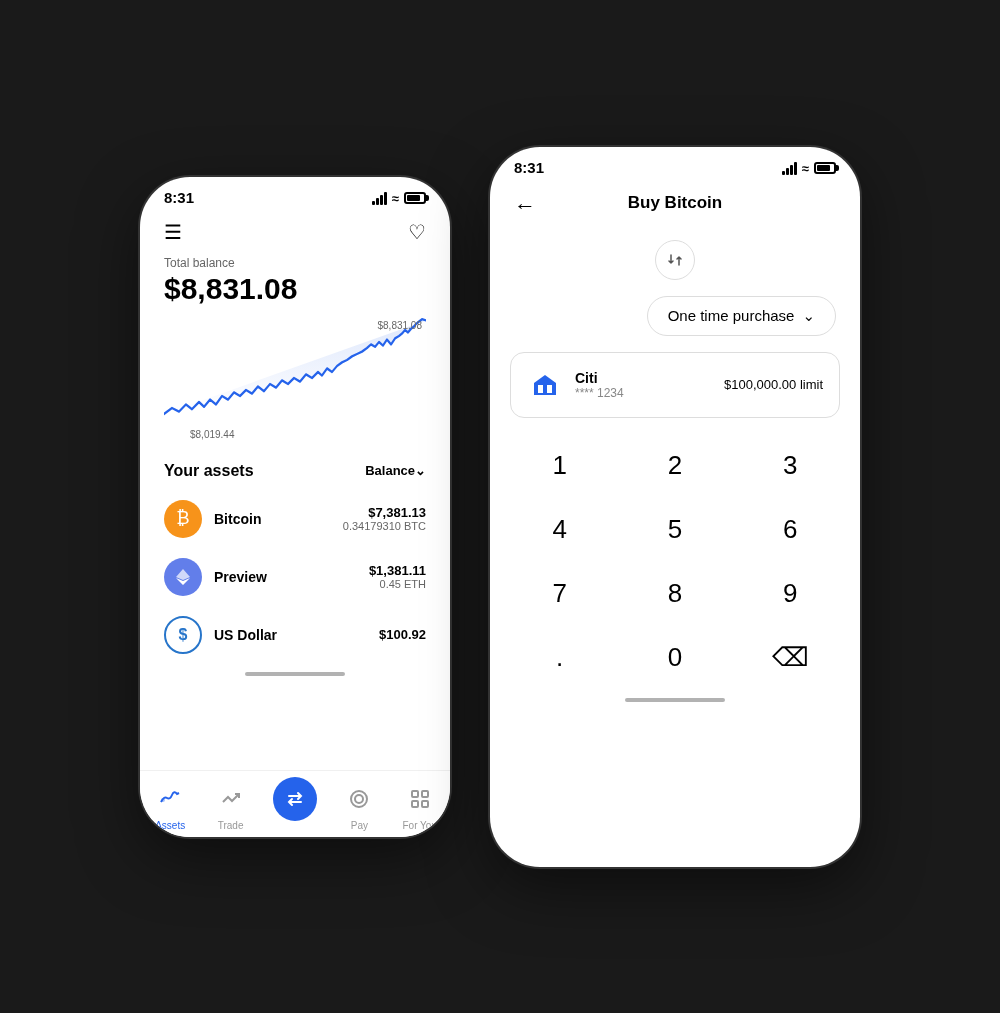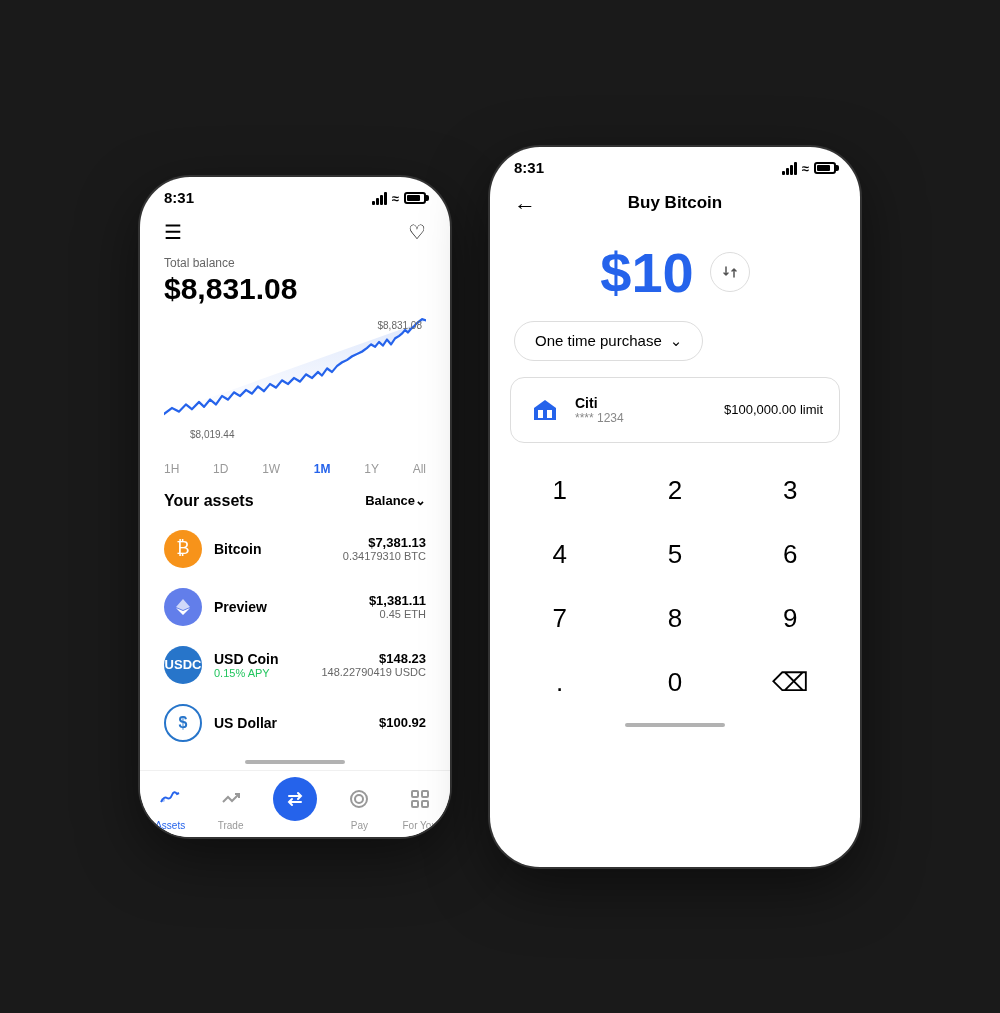--- a/index.html
+++ b/index.html
@@ -256,21 +256,21 @@
       display: flex;
       align-items: center;
       justify-content: center;
       cursor: pointer;
       font-size: 16px;
       color: #555;
     }
 
     .purchase-type {
       display: flex;
-      justify-content: flex-start;
+      justify-content: flex-end;
       padding: 0 24px 16px;
     }
     .purchase-dropdown {
       display: flex;
       align-items: center;
       gap: 8px;
       border: 1.5px solid #ddd;
       border-radius: 25px;
       padding: 10px 20px;
       font-size: 15px;
@@ -392,28 +392,20 @@
             <stop offset="0%" stop-color="#2563eb" stop-opacity="0.15"></stop>
             <stop offset="100%" stop-color="#2563eb" stop-opacity="0"></stop>
           </linearGradient>
         </defs>
         <path d="M0,80 L8,75 L15,78 L22,72 L28,76 L35,70 L40,74 L46,68 L52,72 L58,65 L64,68 L70,62 L76,65 L82,60 L88,63 L94,57 L100,61 L106,55 L112,58 L118,52 L124,55 L130,50 L136,53 L142,47 L148,50 L154,45 L158,48 L163,42 L168,45 L173,40 L178,37 L183,35 L188,32 L193,30 L198,28 L203,25 L207,22 L211,24 L215,20 L219,23 L223,18 L227,22 L231,17 L235,15 L238,13 L241,10 L244,12 L247,9 L250,7 L252,5 L255,3 L258,1 L262,2" fill="url(#chartGrad)" stroke="none"></path>
         <path d="M0,80 L8,75 L15,78 L22,72 L28,76 L35,70 L40,74 L46,68 L52,72 L58,65 L64,68 L70,62 L76,65 L82,60 L88,63 L94,57 L100,61 L106,55 L112,58 L118,52 L124,55 L130,50 L136,53 L142,47 L148,50 L154,45 L158,48 L163,42 L168,45 L173,40 L178,37 L183,35 L188,32 L193,30 L198,28 L203,25 L207,22 L211,24 L215,20 L219,23 L223,18 L227,22 L231,17 L235,15 L238,13 L241,10 L244,12 L247,9 L250,7 L252,5 L255,3 L258,1 L262,2" fill="none" stroke="#2563eb" stroke-width="2" stroke-linecap="round" stroke-linejoin="round"></path>
       </svg>
       <span class="chart-low-label">$8,019.44</span>
     </div>
 
-    <div class="time-filters">
-      <span class="time-filter">1H</span>
-      <span class="time-filter">1D</span>
-      <span class="time-filter">1W</span>
-      <span class="time-filter active">1M</span>
-      <span class="time-filter">1Y</span>
-      <span class="time-filter">All</span>
-    </div>
 
     <div class="assets-header">
       <span class="assets-title">Your assets</span>
       <span class="balance-sort">
         <span>Balance</span>
         <span>⌄</span>
       </span>
     </div>
 
     <div class="asset-item">
@@ -436,31 +428,20 @@
       </div>
       <div class="asset-info">
         <div class="asset-name">Preview</div>
       </div>
       <div class="asset-values">
         <div class="asset-usd">$1,381.11</div>
         <div class="asset-crypto">0.45 ETH</div>
       </div>
     </div>
 
-    <div class="asset-item">
-      <div class="asset-icon asset-icon-usdc" style="font-size:13px;font-weight:700;color:#fff;">USDC</div>
-      <div class="asset-info">
-        <div class="asset-name">USD Coin</div>
-        <div class="asset-sub">0.15% APY</div>
-      </div>
-      <div class="asset-values">
-        <div class="asset-usd">$148.23</div>
-        <div class="asset-crypto">148.22790419 USDC</div>
-      </div>
-    </div>
 
     <div class="asset-item">
       <div class="asset-icon asset-icon-usd" style="font-size:16px;font-weight:700;">$</div>
       <div class="asset-info">
         <div class="asset-name">US Dollar</div>
       </div>
       <div class="asset-values">
         <div class="asset-usd">$100.92</div>
       </div>
     </div>
@@ -536,21 +517,20 @@
       </div>
     </div>
 
     <div class="right-header">
       <span class="back-arrow">←</span>
       <span class="page-title">Buy Bitcoin</span>
       <span class="header-spacer"></span>
     </div>
 
     <div class="amount-display">
-      <span class="amount-value">$10</span>
       <button class="convert-btn">
         <svg width="16" height="16" viewBox="0 0 16 16">
             <path d="M4 3 L4 11 M4 11 L2 9 M4 11 L6 9" fill="none" stroke="#555" stroke-width="1.5" stroke-linecap="round"></path>
             <path d="M12 13 L12 5 M12 5 L10 7 M12 5 L14 7" fill="none" stroke="#555" stroke-width="1.5" stroke-linecap="round"></path>
           </svg>
       </button>
     </div>
 
     <div class="purchase-type">
       <button class="purchase-dropdown">

